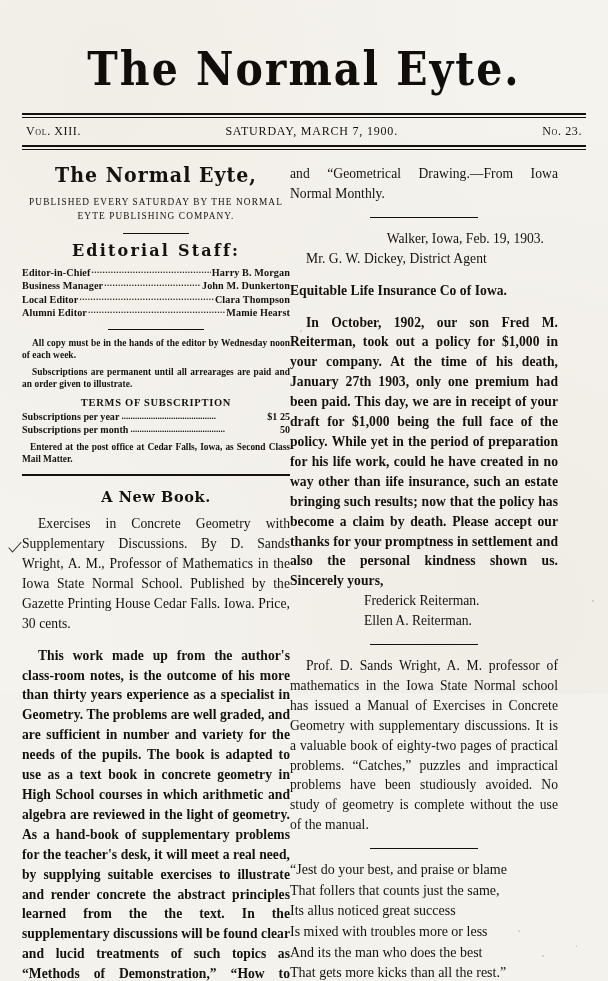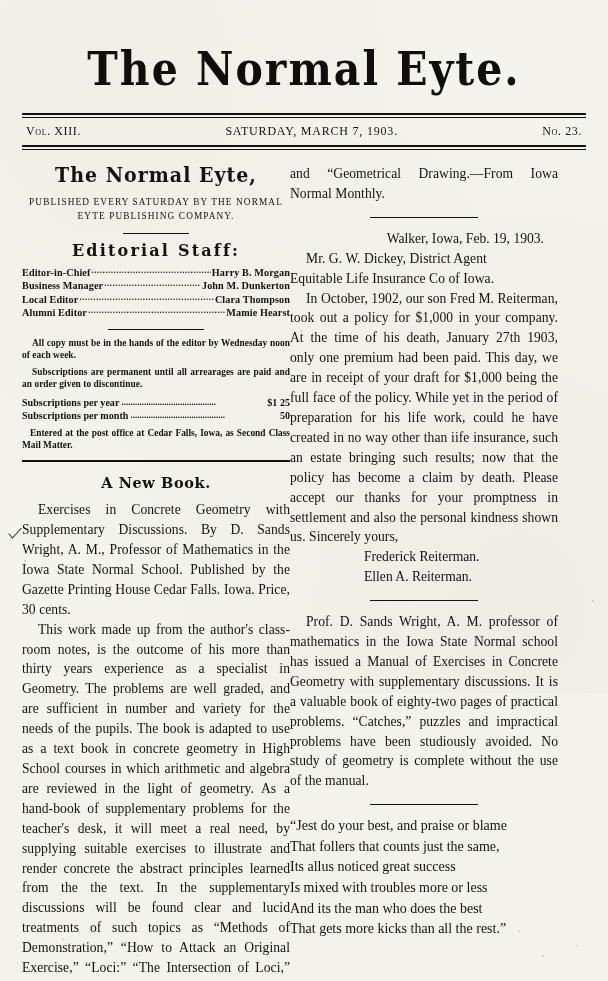--- a/index.html
+++ b/index.html
@@ -212,21 +212,21 @@
     line-height: 1.465;
     text-align: justify;
     text-justify: inter-word;
     letter-spacing: 0.05px;
   }
   .body-text p {
     margin: 0;
     text-indent: 16px;
   }
   .body-text p.noindent { text-indent: 0; }
-  .body-text p + p { margin-top: 0; }
+  .body-text p + p { margin-top: 12px; font-weight: bold; }
 
   .sig-line {
     text-align: left;
     padding-left: 74px;
     font-size: 13.6px;
     line-height: 1.465;
   }
 
   .dateline {
     text-align: right;
@@ -265,21 +265,21 @@
 <div class="page">
 
   <div class="masthead">
     <div class="masthead-title blackletter">The Normal Eyte.</div>
   </div>
 
   <div class="rule-double"></div>
 
   <div class="volline">
     <span class="vol">Vol. XIII.</span>
-    <span class="center">SATURDAY, MARCH 7, 1903.</span>
+    <span class="center">SATURDAY, MARCH 7, 1900.</span>
     <span class="num">No. 23.</span>
   </div>
 
   <div class="rule-double lower"></div>
 
   <div class="columns">
 
     <div class="col">
 
       <div class="flag-title blackletter">The Normal Eyte,</div>
@@ -311,23 +311,24 @@
           <span class="role">Alumni Editor</span>
           <span class="dots">....................................................................</span>
           <span class="person">Mamie Hearst</span>
         </div>
       </div>
 
       <div class="mini-rule wide"></div>
 
       <div class="notice">
         <p>All copy must be in the hands of the editor by Wednesday noon of each week.</p>
-        <p>Subscriptions are permanent until all arrearages are paid and an order given to discontinue.</p>
-      </div>
-
+        <p>Subscriptions are permanent until all arrearages are paid and an order given to illustrate.</p>
+      </div>
+
+      <div class="terms-head">TERMS OF SUBSCRIPTION</div>
 
       <div>
         <div class="terms-row">
           <span class="label">Subscriptions per year</span>
           <span class="dots">..........................................</span>
           <span class="price">$1 25</span>
         </div>
         <div class="terms-row">
           <span class="label">Subscriptions per month</span>
           <span class="dots">..........................................</span>

